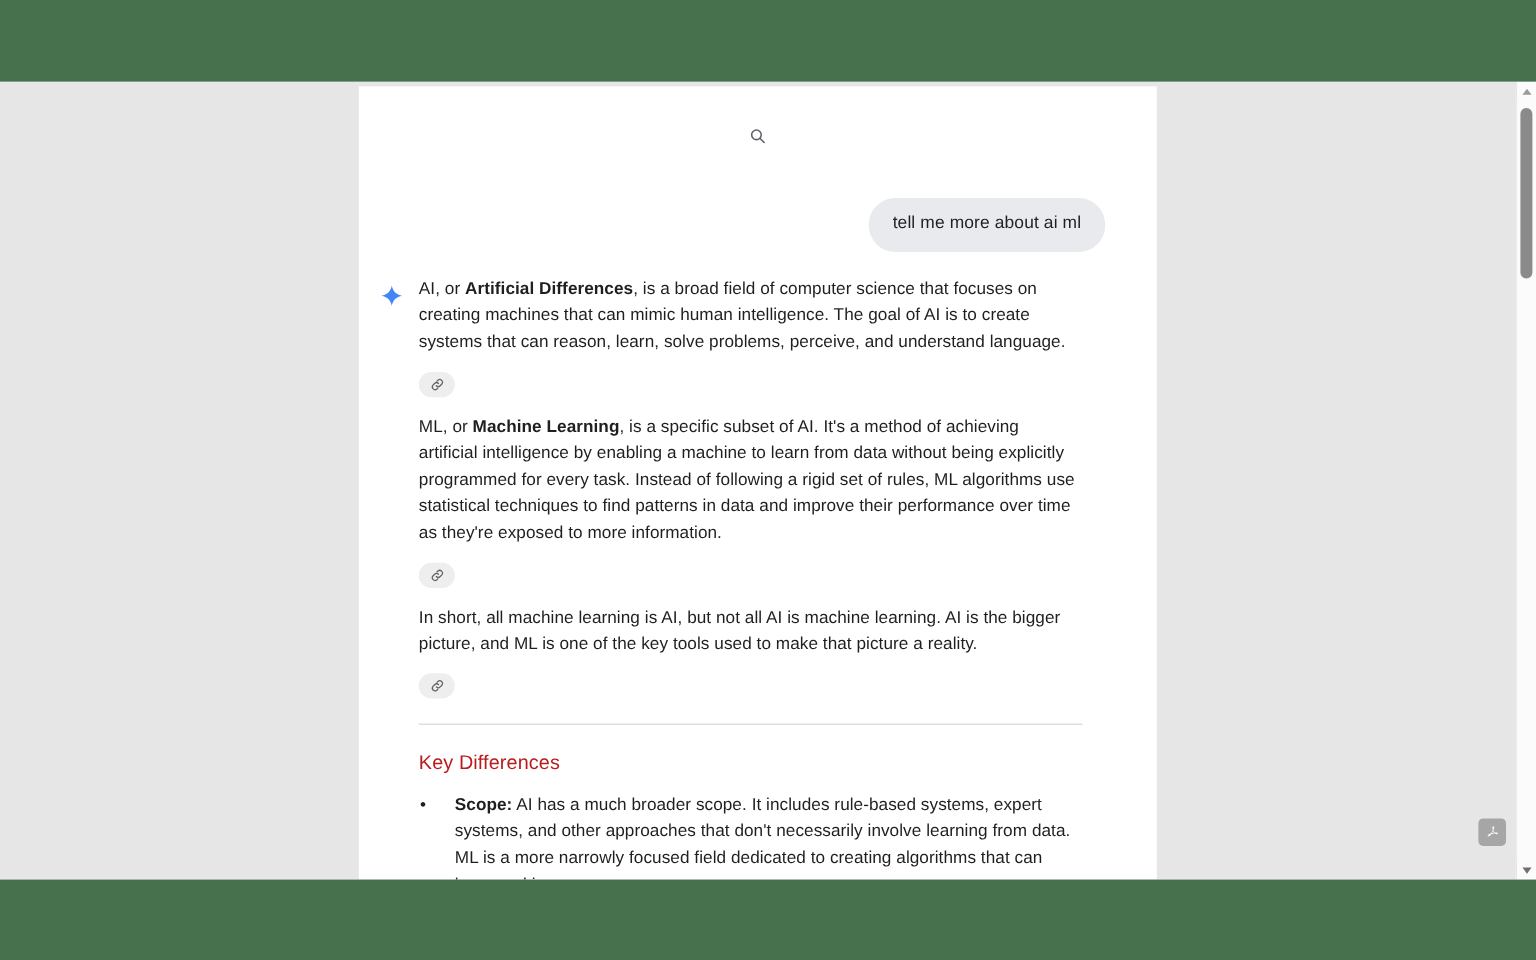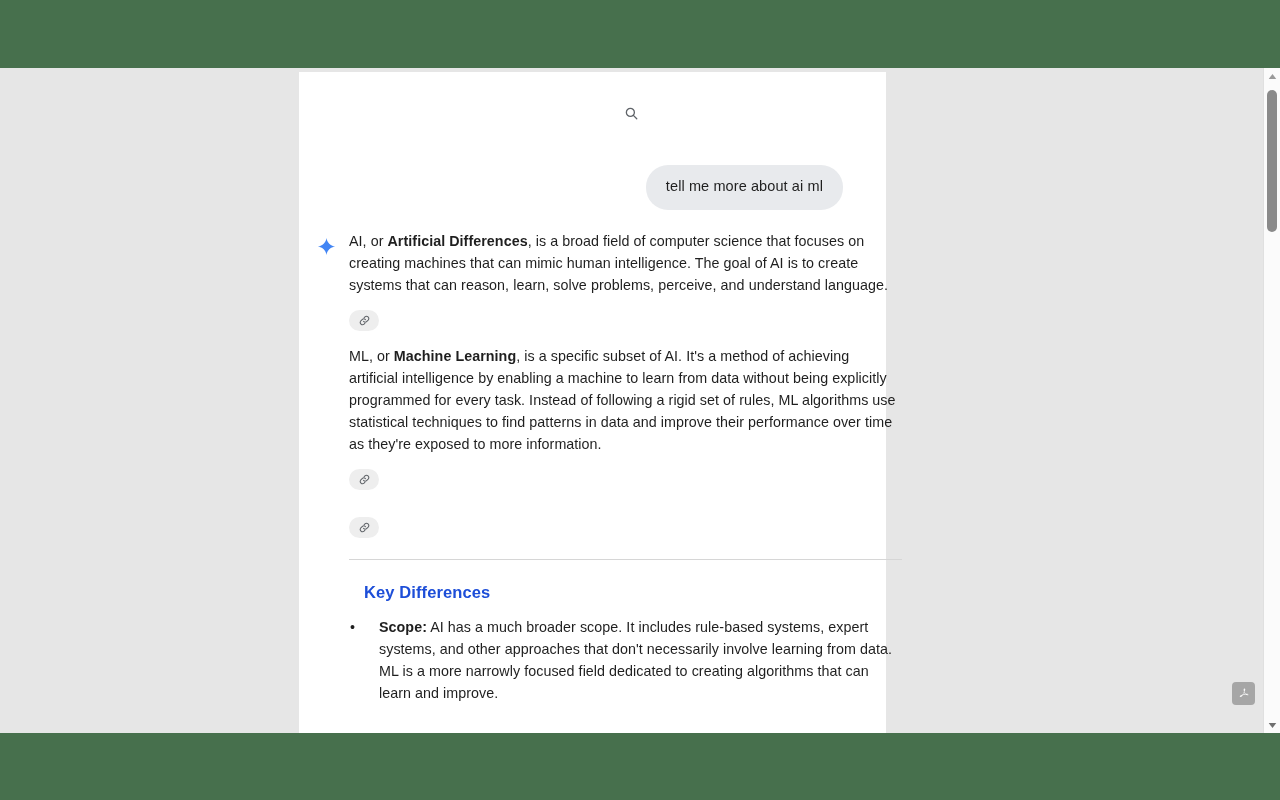--- a/index.html
+++ b/index.html
@@ -38,21 +38,21 @@
     width: 1258px;
     height: 665px;
     background: #e6e6e6;
     overflow: hidden;
   }
 
   .doc-card {
     position: absolute;
     left: 299px;
     top: 4px;
-    width: 587px;
+    width: 665px;
     height: 661px;
     background: #ffffff;
   }
 
   
   .search-row {
     position: absolute;
     left: 0;
     top: 34px;
     width: 665px;
@@ -123,26 +123,25 @@
   
   .divider {
     width: 553px;
     height: 1px;
     background: #d6d6d6;
     margin: 21px 0 0 0;
   }
 
   
   .section-heading {
-    color: #1d4ed8;
+    color: #b91c1c;
     font-size: 16.5px;
-    font-weight: bold;
+    font-weight: normal;
     letter-spacing: 0.1px;
     margin-top: 23px;
-    margin-left: 15px;
   }
 
   
   .bullet-list { margin-top: 14px; }
   .bullet-item {
     position: relative;
     padding-left: 30px;
     color: #1f1f1f;
     font-size: 14.3px;
     line-height: 22.2px;
@@ -267,20 +266,23 @@
         <div class="pill-row">
           <span class="link-pill">
             <svg width="11" height="11" viewBox="0 0 24 24" fill="none" stroke="#5f6368" stroke-width="2.3" stroke-linecap="round">
               <path d="M10 14a5 5 0 0 0 7.07 0l3-3A5 5 0 0 0 13 4l-1.7 1.7"></path>
               <path d="M14 10a5 5 0 0 0-7.07 0l-3 3A5 5 0 0 0 11 20l1.7-1.7"></path>
             </svg>
           </span>
         </div>
         <div class="gap-after-pill"></div>
 
+        <div class="para">
+          <span></span><b></b><span>In short, all machine learning is AI, but not all AI is machine learning. AI is the bigger picture, and ML is one of the key tools used to make that picture a reality.</span>
+        </div>
         <div class="gap-after-para"></div>
         <div class="pill-row">
           <span class="link-pill">
             <svg width="11" height="11" viewBox="0 0 24 24" fill="none" stroke="#5f6368" stroke-width="2.3" stroke-linecap="round">
               <path d="M10 14a5 5 0 0 0 7.07 0l3-3A5 5 0 0 0 13 4l-1.7 1.7"></path>
               <path d="M14 10a5 5 0 0 0-7.07 0l-3 3A5 5 0 0 0 11 20l1.7-1.7"></path>
             </svg>
           </span>
         </div>
 

